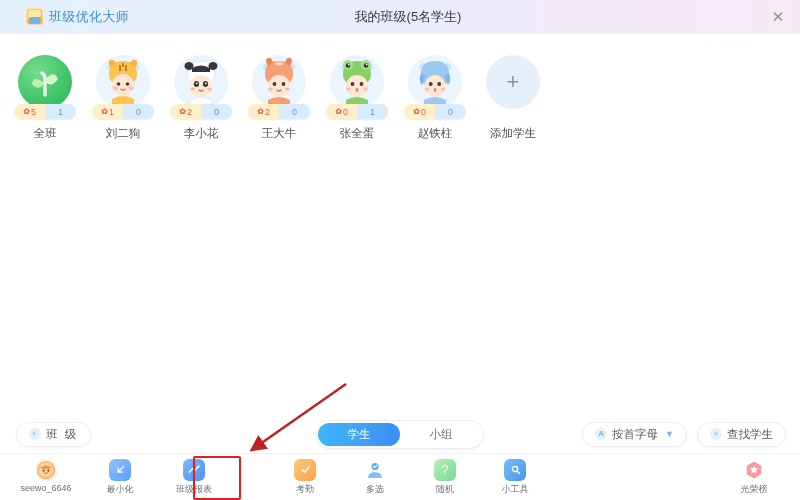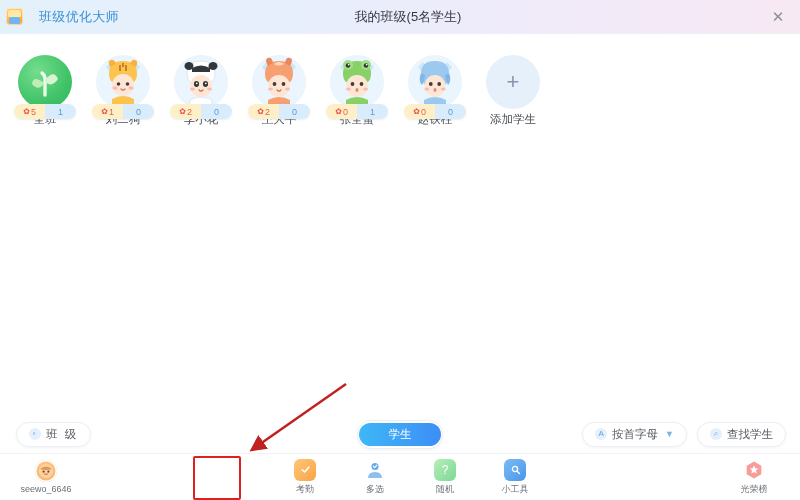--- a/index.html
+++ b/index.html
@@ -22,22 +22,22 @@
     position: relative;
     height: 33px;
     flex: 0 0 33px;
     background: linear-gradient(90deg, #e3f1fb 0%, #e8eefc 40%, #f1eaf9 70%, #f7e9f4 100%);
     display: flex;
     align-items: center;
     border-bottom: 1px solid #eef1f6;
   }
   .brand {
     display: flex; align-items: center;
-    gap: 16px;
-    margin-left: 6px;
+    gap: 6px;
+    margin-left: 26px;
   }
   .brand-logo {
     width: 17px; height: 17px;
     border-radius: 4px;
     background: linear-gradient(160deg,#ffd36e 0%, #ffb84d 55%, #f79a3c 100%);
     position: relative;
     overflow: hidden;
     box-shadow: 0 0 0 1px rgba(255,255,255,.5) inset;
   }
   .brand-logo::before {
@@ -143,20 +143,21 @@
   .flower {
     display: inline-block;
     width: 7px; height: 7px;
     position: relative;
     color: #ef4b4b;
     font-size: 8px;
     line-height: 7px;
     text-align: center;
   }
   .stu-name {
+    margin-top: 14px;
     font-size: 11.5px;
     color: #4a4f57;
   }
   .add-circle {
     width: 54px; height: 54px;
     border-radius: 50%;
     background: #e6f0fb;
     display: flex; align-items: center; justify-content: center;
     color: #8396ad;
     font-size: 22px;
@@ -517,20 +518,21 @@
   </div>
 
   <div class="subbar">
     <div class="pill class-pill">
       <span class="mini-ico">‹</span>
       <span>班 级</span>
     </div>
 
     <div class="segmented">
       <div class="seg active">学生</div>
+      <div class="seg">小组</div>
     </div>
 
     <div class="right-group">
       <div class="pill">
         <span class="mini-ico">A</span>
         <span>按首字母</span>
         <span class="chev">▼</span>
       </div>
       <div class="pill">
         <span class="mini-ico">⌕</span>
@@ -548,22 +550,39 @@
             <circle cx="8" cy="8" r="7" fill="#fbd2a0"></circle>
             <path d="M2 6 q6-5 12 0 -6 2 -12 0z" fill="#e9944a"></path>
             <circle cx="5.6" cy="8.6" r="1.1" fill="#6b4a2c"></circle>
             <circle cx="10.4" cy="8.6" r="1.1" fill="#6b4a2c"></circle>
             <path d="M6.4 11 q1.6 1.2 3.2 0" stroke="#b9642c" stroke-width=".9" fill="none" stroke-linecap="round"></path>
           </svg>
         </div>
         <div class="dock-label">seewo_6646</div>
       </div>
 
-
-
+      <div class="dock-item">
+        <div class="dock-ico ic-min">
+          <svg width="13" height="13" viewBox="0 0 13 13">
+            <path d="M9.5 3.5 L4 9 M4 9 h4 M4 9 v-4" stroke="#fff" stroke-width="1.3" fill="none" stroke-linecap="round" stroke-linejoin="round"></path>
+          </svg>
+        </div>
+        <div class="dock-label">最小化</div>
+      </div>
+
+
+      <div class="dock-item">
+        <div class="dock-ico ic-report">
+          <svg width="14" height="14" viewBox="0 0 14 14">
+            <path d="M2.5 9 L5.5 5.5 7.5 7.5 11.5 3.5" stroke="#fff" stroke-width="1.5" fill="none" stroke-linecap="round" stroke-linejoin="round"></path>
+            <circle cx="11.5" cy="3.5" r="1.1" fill="#fff"></circle>
+          </svg>
+        </div>
+        <div class="dock-label">班级报表</div>
+      </div>
     </div>
 
     <div class="dock-center">
       <div class="dock-item">
         <div class="dock-ico ic-attend">
           <svg width="13" height="13" viewBox="0 0 13 13">
             <path d="M3.2 6.8 L5.6 9 9.8 4.2" stroke="#fff" stroke-width="1.6" fill="none" stroke-linecap="round" stroke-linejoin="round"></path>
           </svg>
         </div>
         <div class="dock-label">考勤</div>

